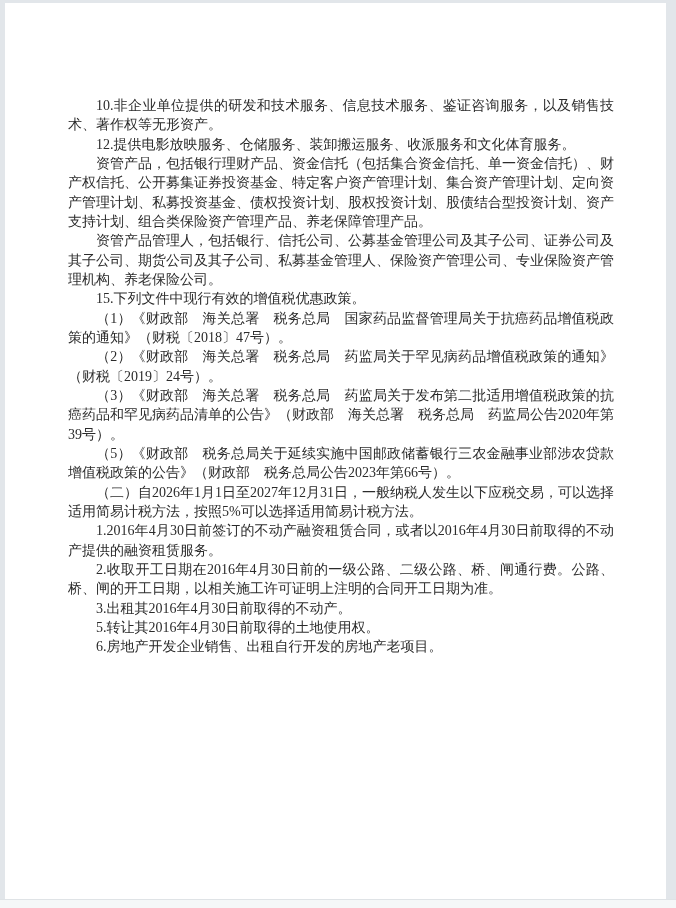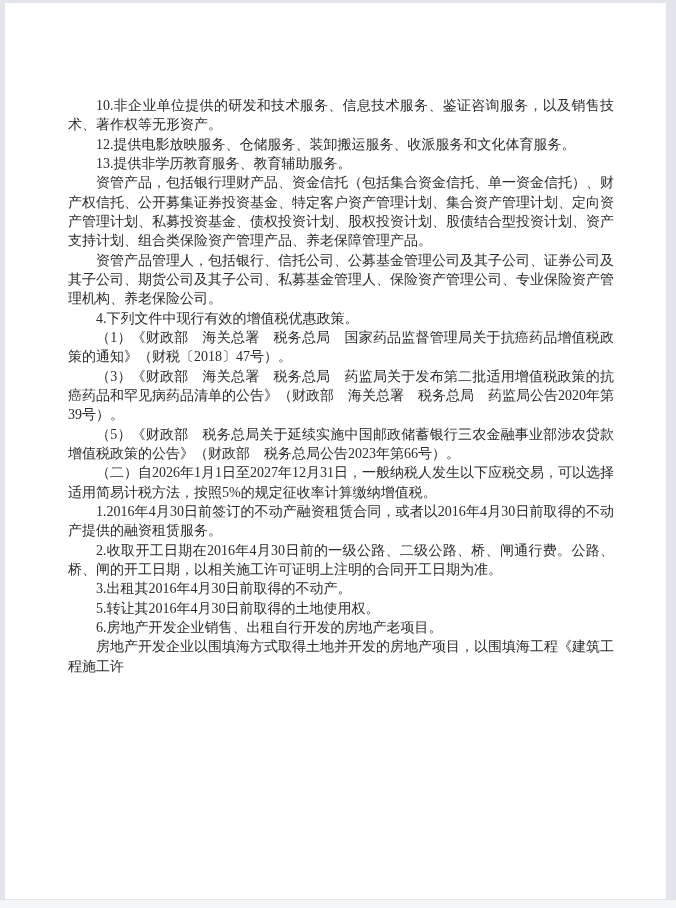--- a/index.html
+++ b/index.html
@@ -49,30 +49,29 @@
   }
 </style>
 </head>
 <body>
 
 <div class="viewport">
   <div class="page">
     <div class="text-block">
       <p class="doc-par">10.非企业单位提供的研发和技术服务、信息技术服务、鉴证咨询服务，以及销售技术、著作权等无形资产。</p>
       <p class="doc-par">12.提供电影放映服务、仓储服务、装卸搬运服务、收派服务和文化体育服务。</p>
-      <p class="doc-par">13.提供非学历教育服务、教育辅助服务。</p>
       <p class="doc-par">资管产品，包括银行理财产品、资金信托（包括集合资金信托、单一资金信托）、财产权信托、公开募集证券投资基金、特定客户资产管理计划、集合资产管理计划、定向资产管理计划、私募投资基金、债权投资计划、股权投资计划、股债结合型投资计划、资产支持计划、组合类保险资产管理产品、养老保障管理产品。</p>
       <p class="doc-par">资管产品管理人，包括银行、信托公司、公募基金管理公司及其子公司、证券公司及其子公司、期货公司及其子公司、私募基金管理人、保险资产管理公司、专业保险资产管理机构、养老保险公司。</p>
-      <p class="doc-par">4.下列文件中现行有效的增值税优惠政策。</p>
+      <p class="doc-par">15.下列文件中现行有效的增值税优惠政策。</p>
       <p class="doc-par">（1）《财政部　海关总署　税务总局　国家药品监督管理局关于抗癌药品增值税政策的通知》（财税〔2018〕47号）。</p>
+      <p class="doc-par">（2）《财政部　海关总署　税务总局　药监局关于罕见病药品增值税政策的通知》（财税〔2019〕24号）。</p>
       <p class="doc-par">（3）《财政部　海关总署　税务总局　药监局关于发布第二批适用增值税政策的抗癌药品和罕见病药品清单的公告》（财政部　海关总署　税务总局　药监局公告2020年第39号）。</p>
       <p class="doc-par">（5）《财政部　税务总局关于延续实施中国邮政储蓄银行三农金融事业部涉农贷款增值税政策的公告》（财政部　税务总局公告2023年第66号）。</p>
-      <p class="doc-par">（二）自2026年1月1日至2027年12月31日，一般纳税人发生以下应税交易，可以选择适用简易计税方法，按照5%的规定征收率计算缴纳增值税。</p>
+      <p class="doc-par">（二）自2026年1月1日至2027年12月31日，一般纳税人发生以下应税交易，可以选择适用简易计税方法，按照5%可以选择适用简易计税方法。</p>
       <p class="doc-par">1.2016年4月30日前签订的不动产融资租赁合同，或者以2016年4月30日前取得的不动产提供的融资租赁服务。</p>
       <p class="doc-par">2.收取开工日期在2016年4月30日前的一级公路、二级公路、桥、闸通行费。公路、桥、闸的开工日期，以相关施工许可证明上注明的合同开工日期为准。</p>
       <p class="doc-par">3.出租其2016年4月30日前取得的不动产。</p>
       <p class="doc-par">5.转让其2016年4月30日前取得的土地使用权。</p>
       <p class="doc-par">6.房地产开发企业销售、出租自行开发的房地产老项目。</p>
-      <p class="doc-par">房地产开发企业以围填海方式取得土地并开发的房地产项目，以围填海工程《建筑工程施工许</p>
     </div>
   </div>
   <div class="bottom-strip"></div>
 </div>
 
 </body></html>

